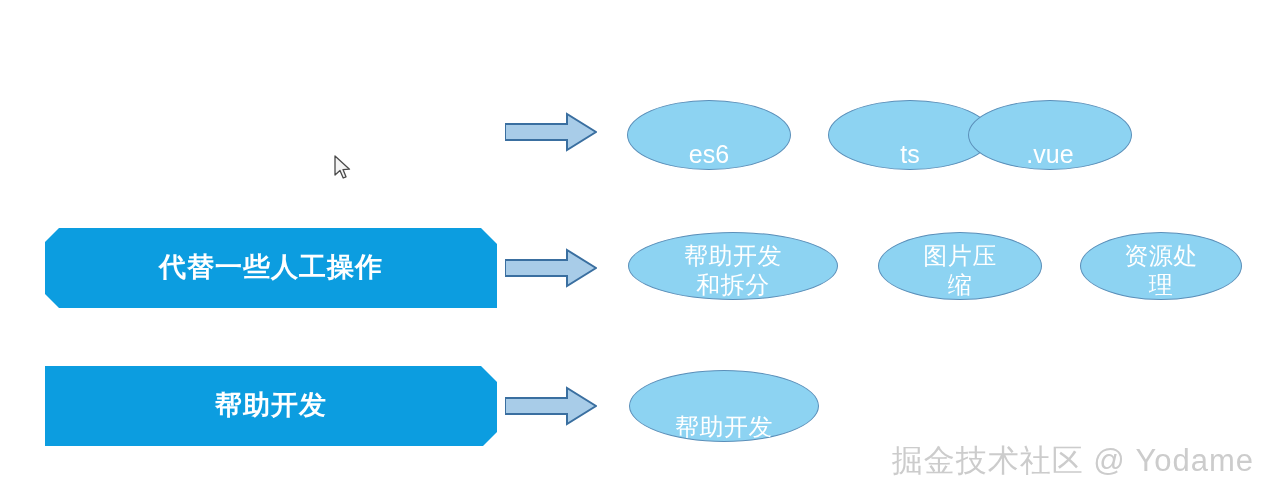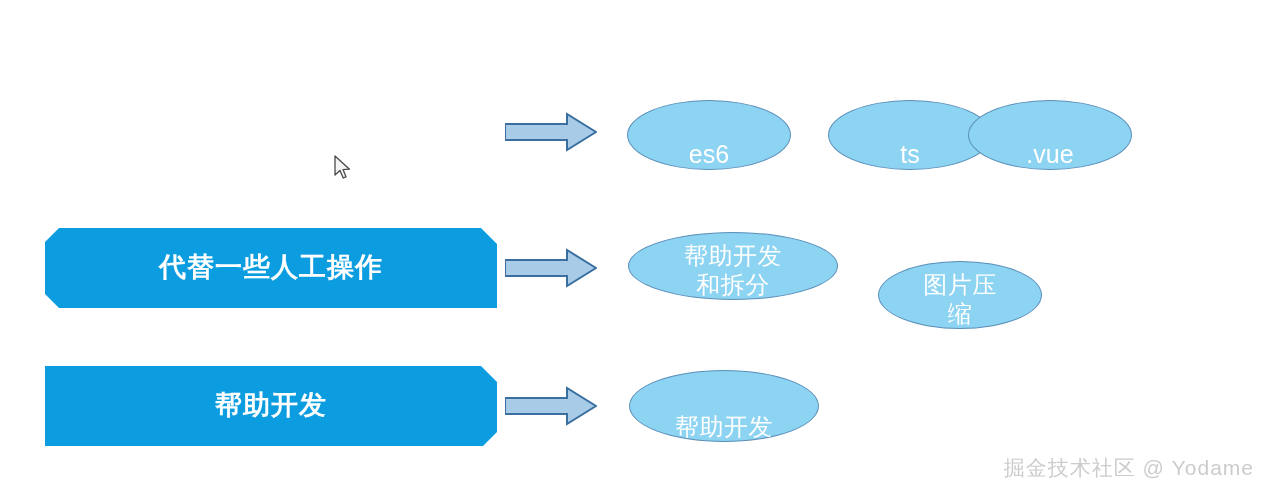--- a/index.html
+++ b/index.html
@@ -157,33 +157,33 @@
   }
   .node-label.latin { font-size: 25px; letter-spacing: 0px; }
 
   
   #ellipse-r0-0 { left: 627px; width: 164px; height: 70px; }
   #ellipse-r0-1 { left: 828px; width: 164px; height: 70px; }
   #ellipse-r0-2 { left: 968px; width: 164px; height: 70px; }
 
   
   #ellipse-r1-0 { left: 628px; top: 4px; width: 210px; height: 68px; }
-  #ellipse-r1-1 { left: 878px; top: 4px; width: 164px; height: 68px; margin-top: 29px; }
+  #ellipse-r1-1 { left: 878px; top: 4px; width: 164px; height: 68px; }
   #ellipse-r1-2 { left: 1080px; top: 4px; width: 162px; height: 68px; }
 
   
   #ellipse-r2-0 { left: 629px; top: 4px; width: 190px; height: 72px; }
 
   
   #watermark {
     position: absolute;
     right: 14px;
     bottom: 8px;
     color: #cccccc;
-    font-size: 21px;
+    font-size: 31px;
     letter-spacing: 1px;
     white-space: nowrap;
     user-select: none;
   }
 
   
   #mouse-cursor {
     position: absolute;
     left: 334px;
     top: 155px;
@@ -226,20 +226,24 @@
     </svg>
 
     <div class="node-ellipse" id="ellipse-r1-0">
       <span class="node-label">帮助开发
 和拆分</span>
     </div>
     <div class="node-ellipse" id="ellipse-r1-1">
       <span class="node-label">图片压
 缩</span>
     </div>
+    <div class="node-ellipse" id="ellipse-r1-2">
+      <span class="node-label">资源处
+理</span>
+    </div>
   </div>
 
   <div class="flow-row" id="flow-row-2">
 
     <div class="banner">
       <span class="banner-label">帮助开发</span>
     </div>
 
     <svg class="flow-arrow" viewBox="0 0 92 40">
       <polygon points="0,12 62,12 62,2 91,20 62,38 62,28 0,28" fill="#A8CCE8" stroke="#3A6FA0" stroke-width="2" stroke-linejoin="miter"></polygon>

